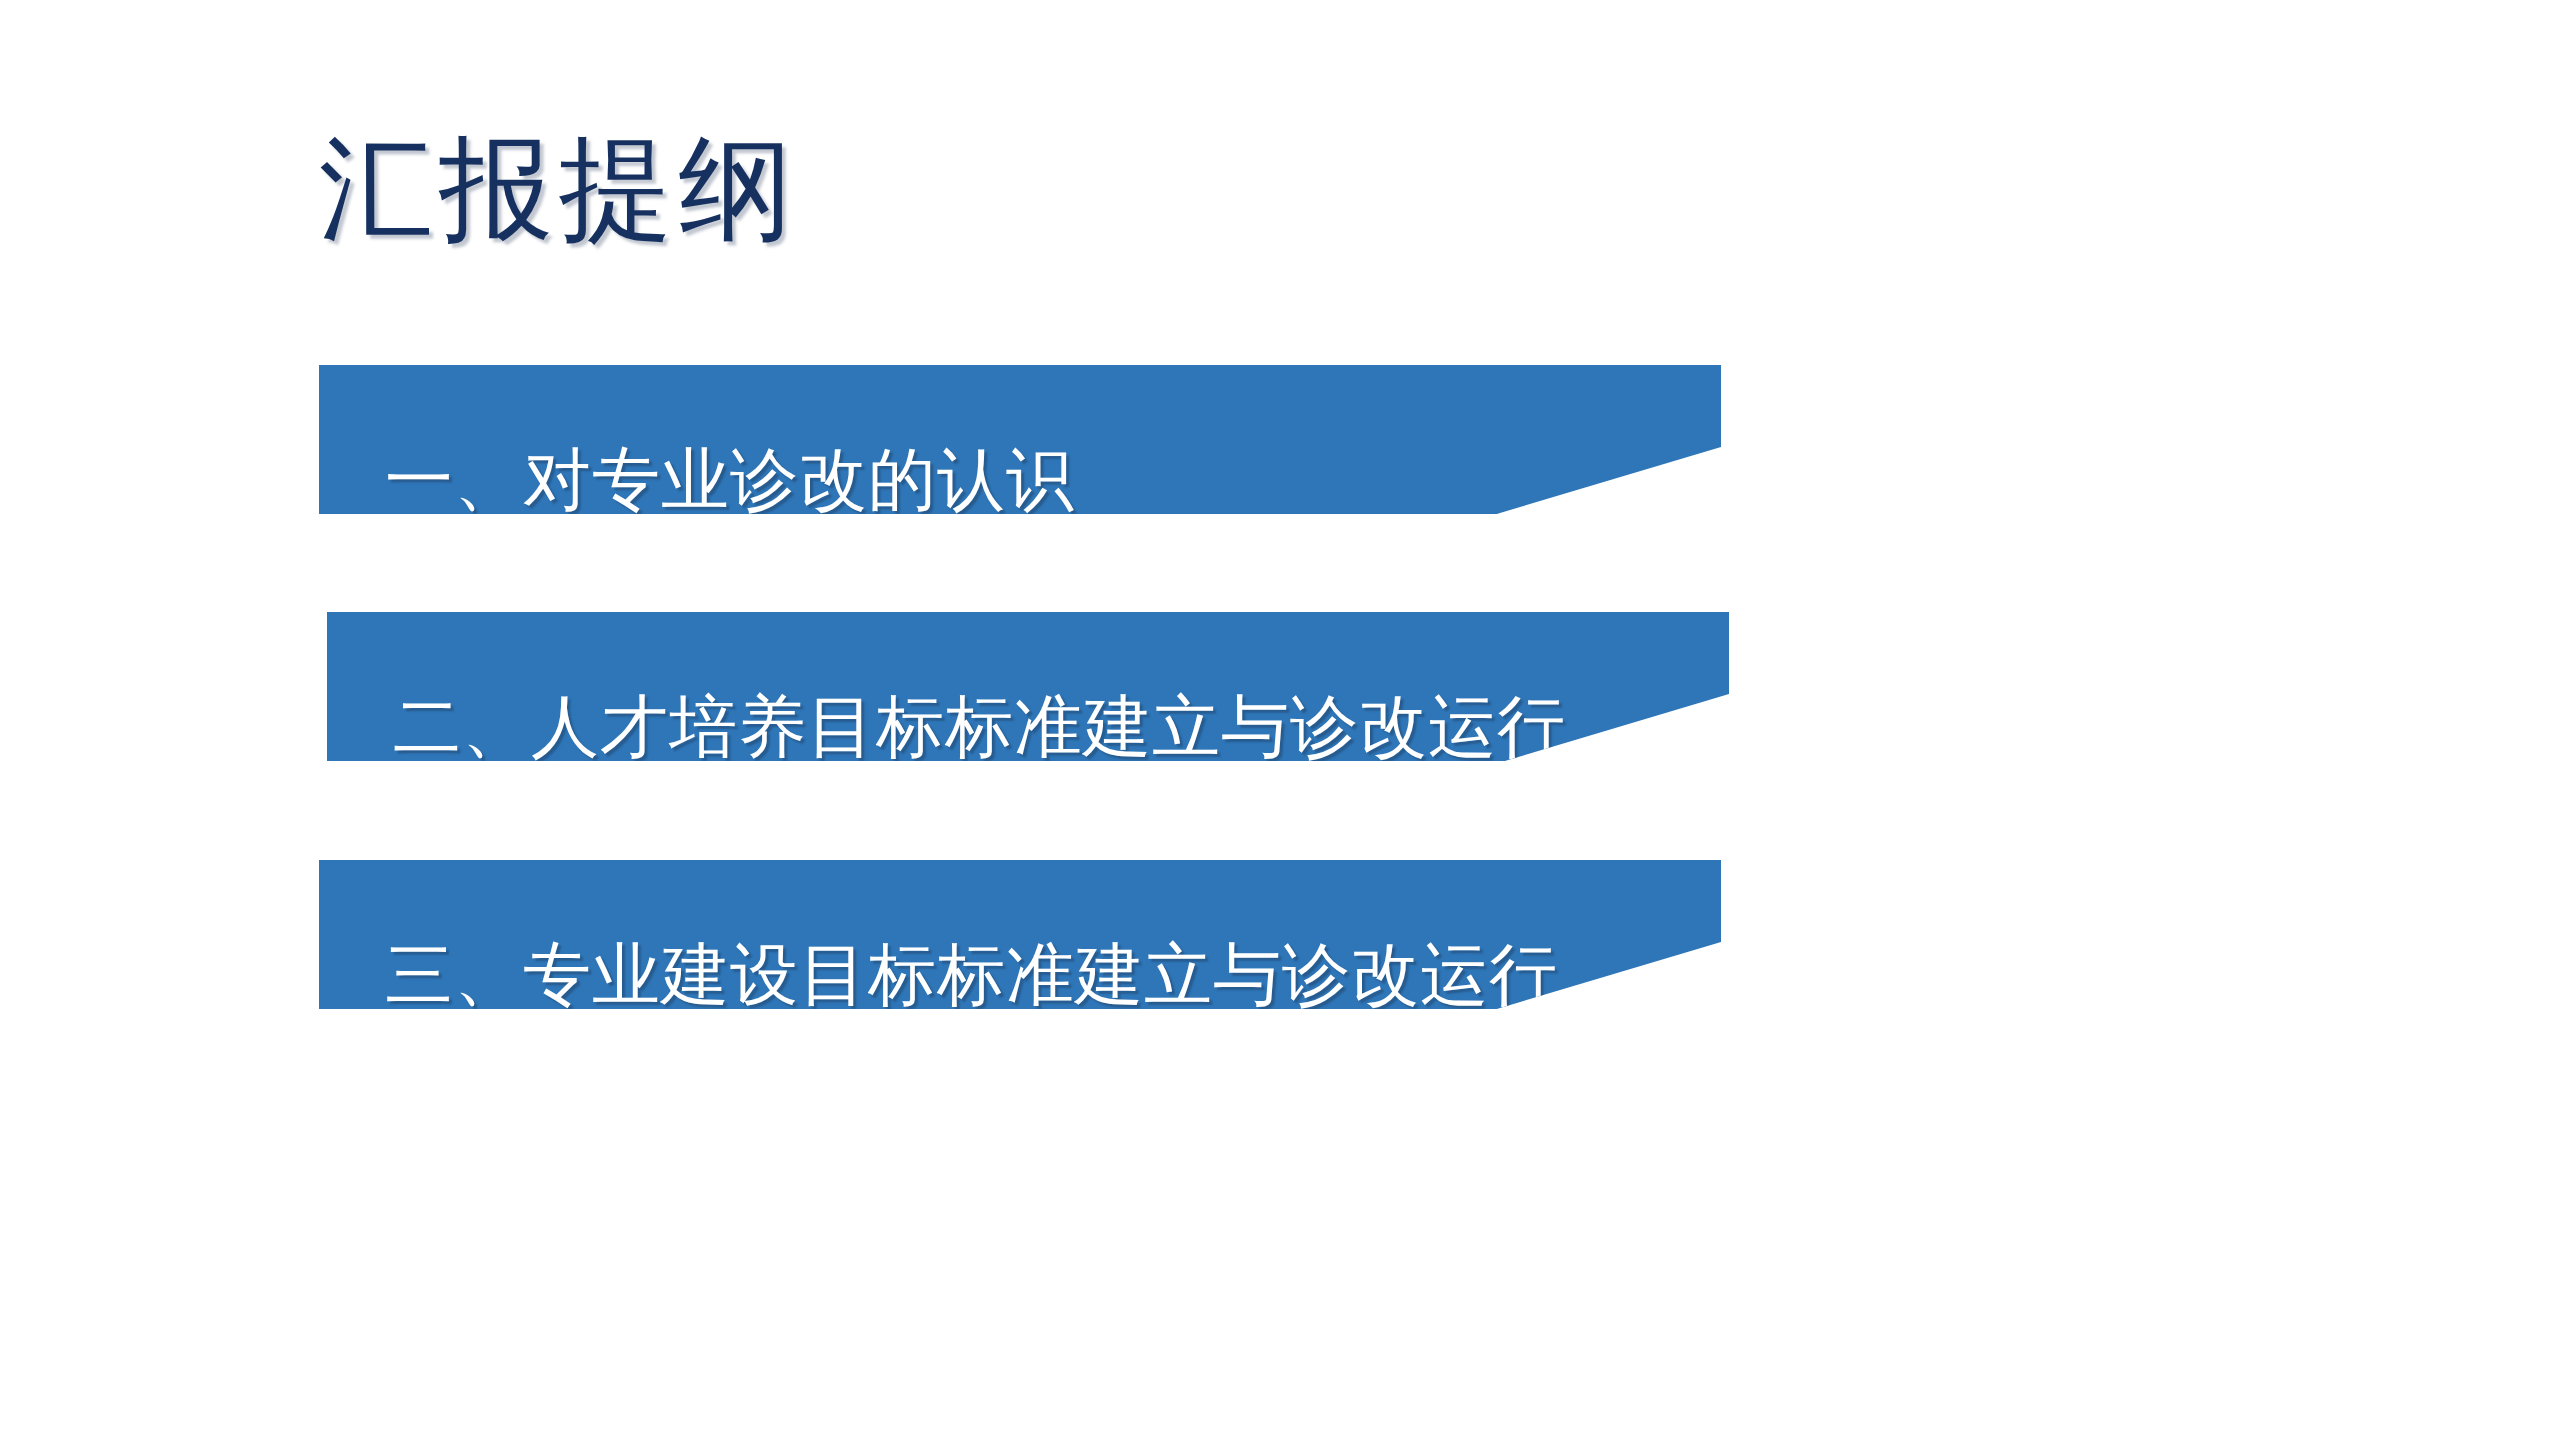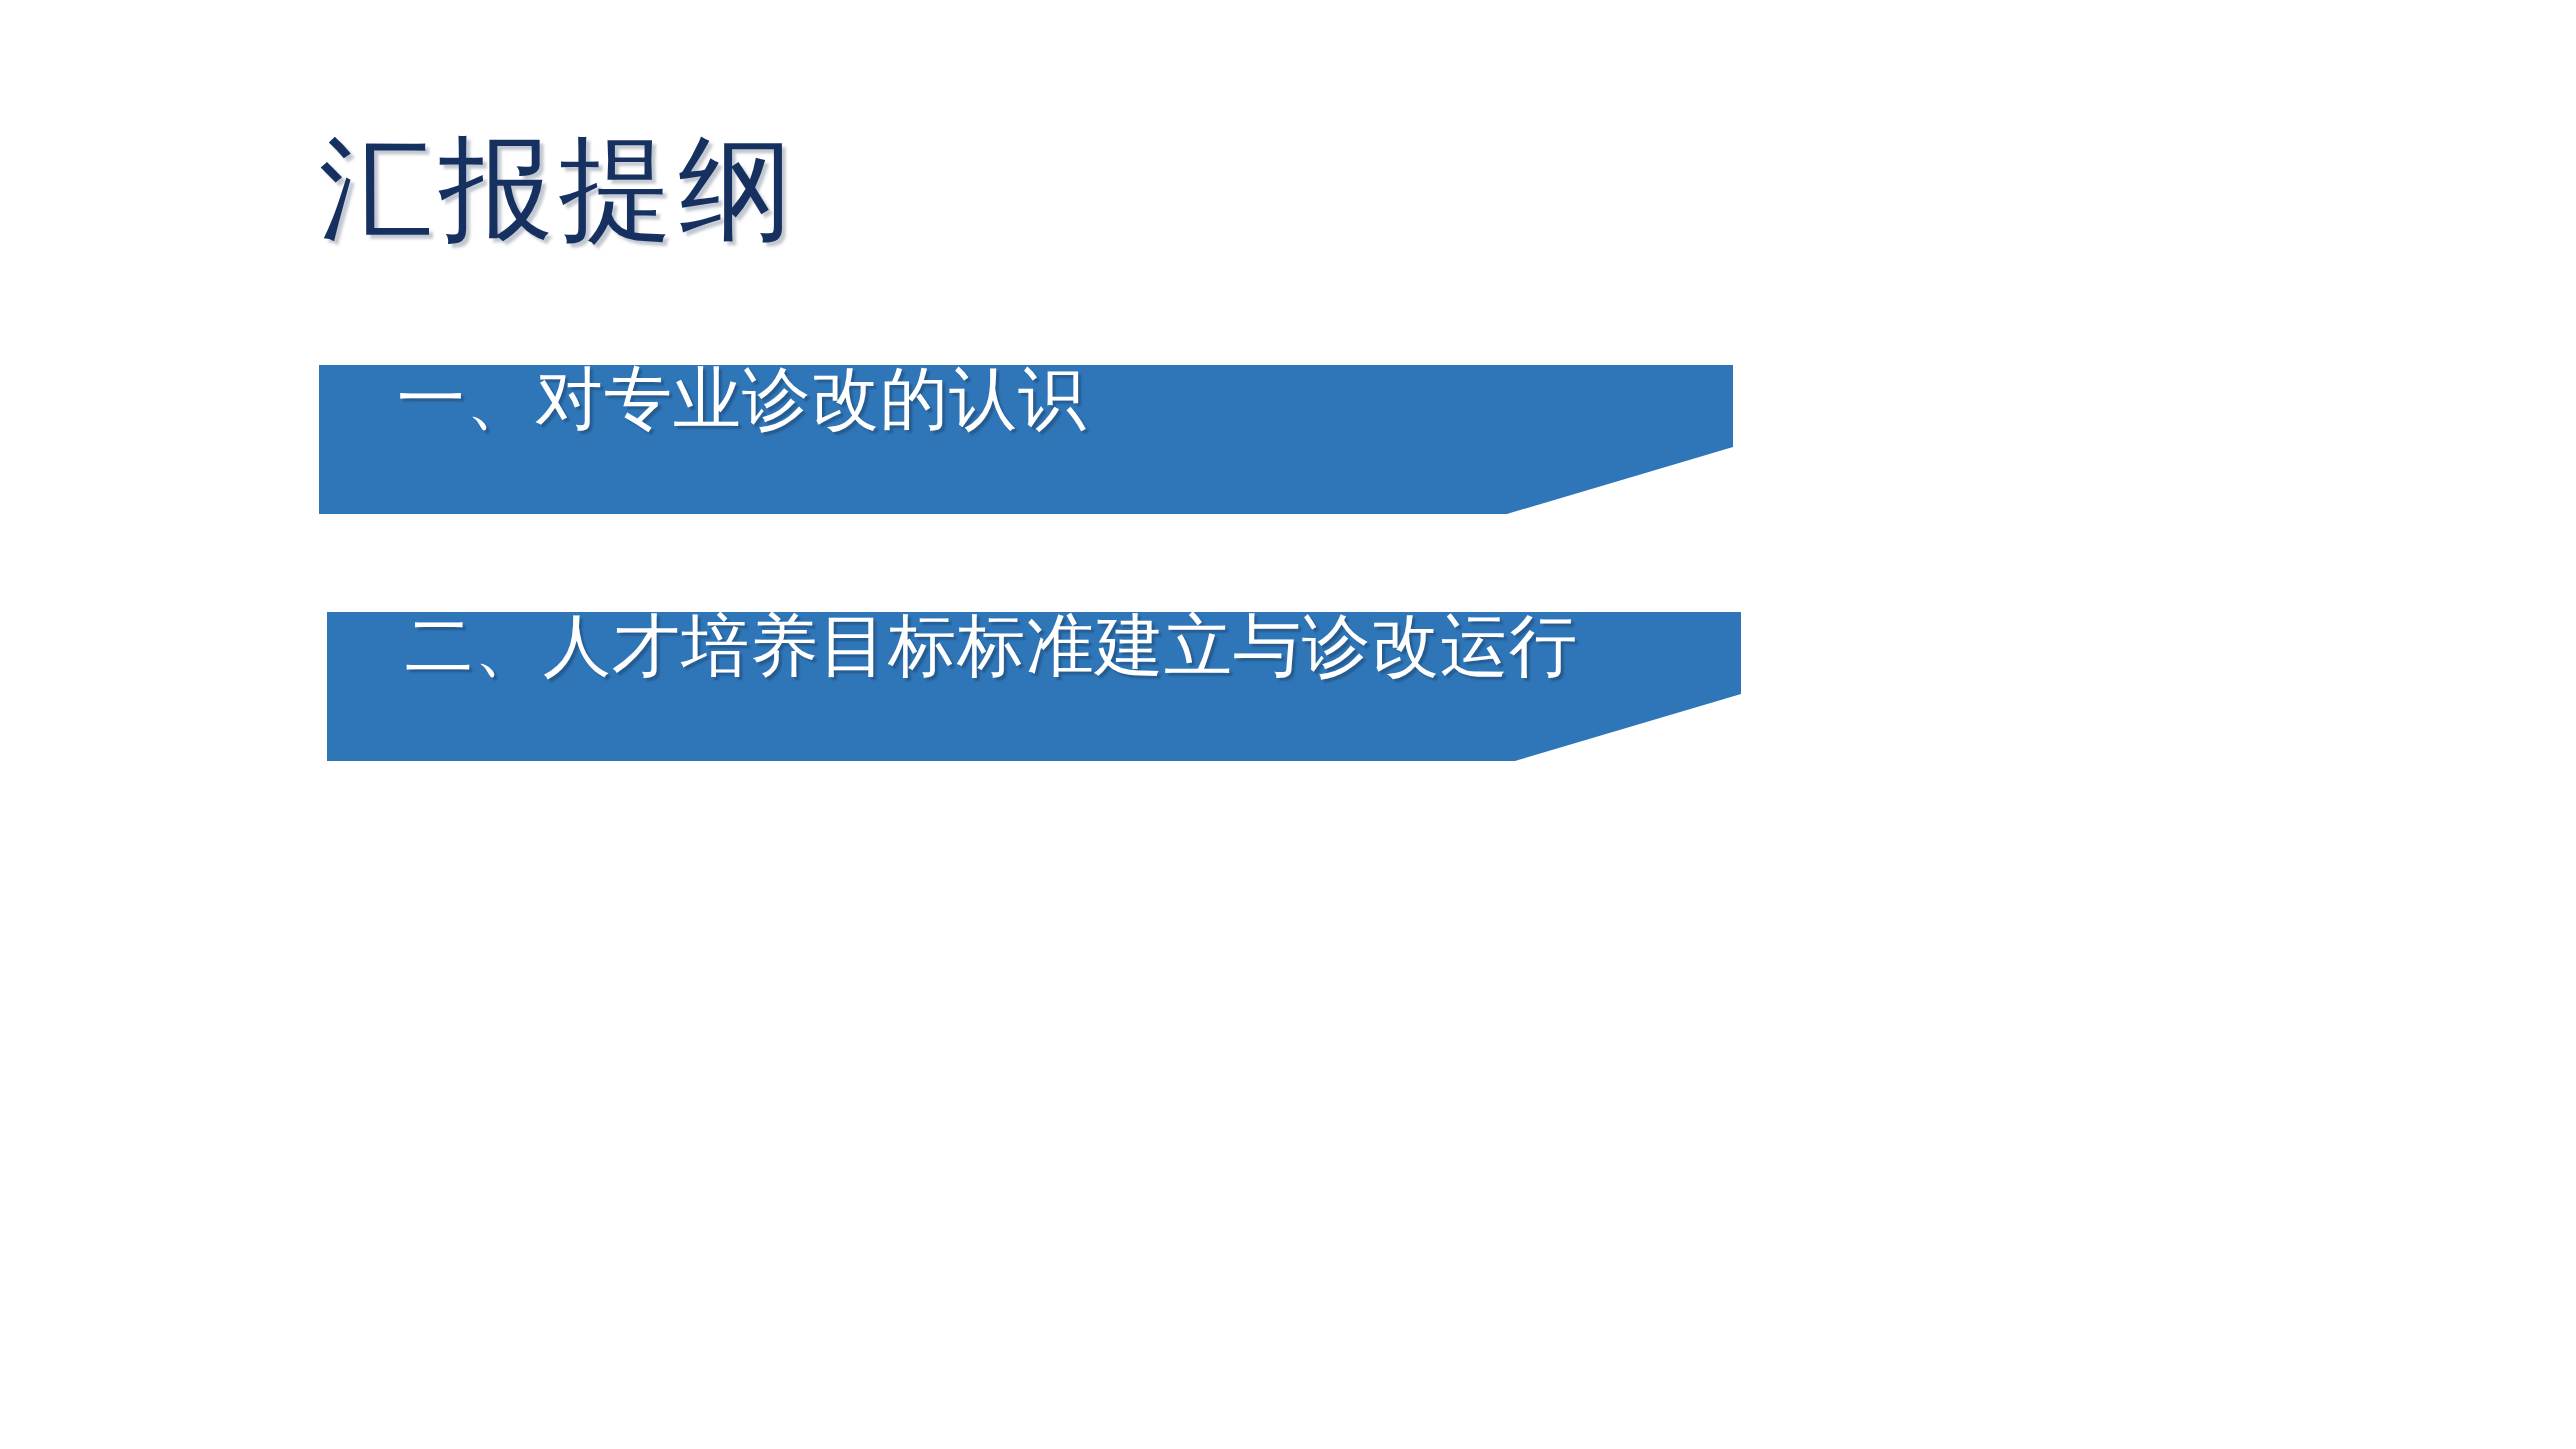--- a/index.html
+++ b/index.html
@@ -41,25 +41,24 @@
     width: 100%;
     height: 100%;
   }
 
   .banner {
     position: absolute;
     left: 319px;
     height: 149px;
     background: #2e76b8;
     display: flex;
-    align-items: flex-start;
+    align-items: flex-end;
     
     clip-path: polygon(0 0, 100% 0, 100% 55%, 84% 100%, 0 100%);
     box-shadow: 1.9px 2.9px 3.9px rgba(110,120,140,0.30);
-    padding-left: 12px;
   }
 
   .banner-1 { top: 365px;  width: 1402px; }
   .banner-2 { top: 612px;  width: 1402px; margin-left: 8px; }
   .banner-3 { top: 860px;  width: 1402px; }
   .banner-4 { top: 1107px; width: 1356px;
               clip-path: polygon(0 0, 100% 0, 100% 55%, 81% 100%, 0 100%); }
 
   .banner-text {
     color: #ffffff;
@@ -82,18 +81,21 @@
   <div class="banner-list">
 
     <div class="banner banner-1">
       <span class="banner-text">一、对专业诊改的认识</span>
     </div>
 
     <div class="banner banner-2">
       <span class="banner-text">二、人才培养目标标准建立与诊改运行</span>
     </div>
 
+    <div class="banner banner-3">
+      <span class="banner-text">三、专业建设目标标准建立与诊改运行</span>
+    </div>
 
 
   </div>
 
 </div>
 
 
 </body></html>

